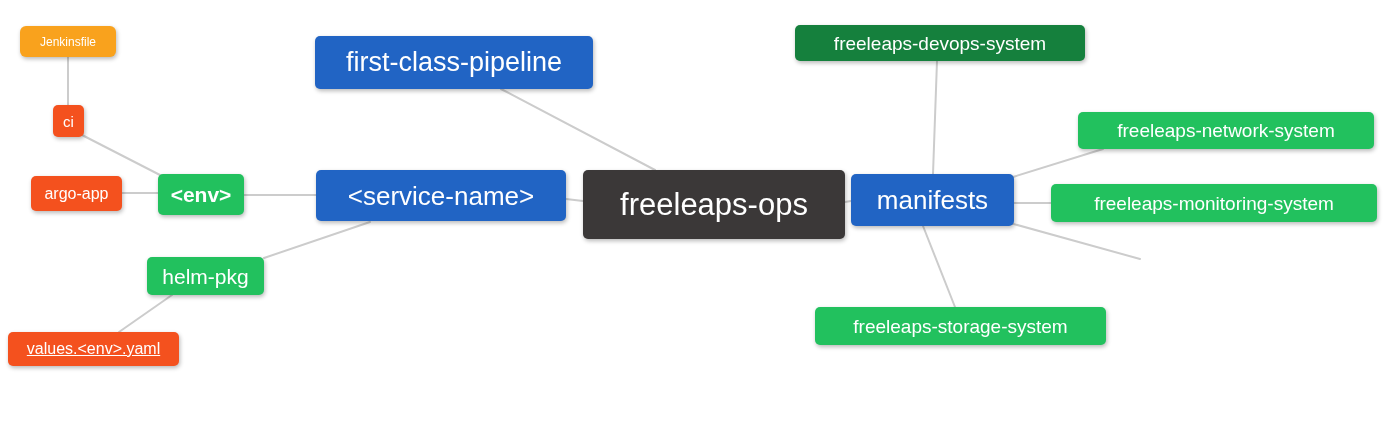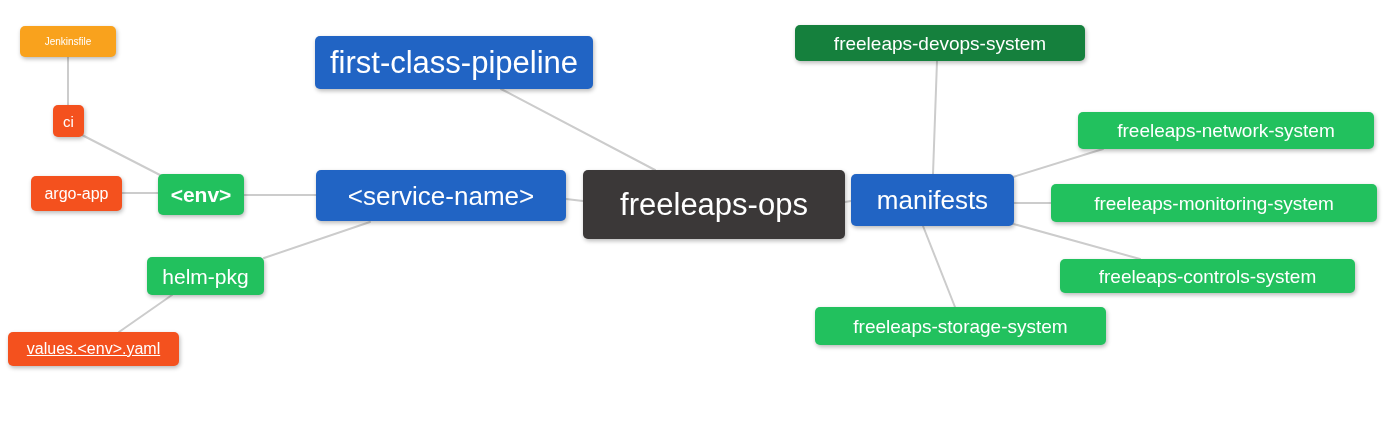--- a/index.html
+++ b/index.html
@@ -51,28 +51,27 @@
       <line x1="501" y1="89" x2="655" y2="170" stroke="#cccccc" stroke-width="2" stroke-linecap="round"></line>
       <line x1="566" y1="199" x2="583" y2="201" stroke="#cccccc" stroke-width="2" stroke-linecap="round"></line>
       <line x1="845" y1="202" x2="851" y2="201" stroke="#cccccc" stroke-width="2" stroke-linecap="round"></line>
       <line x1="937" y1="61" x2="933" y2="174" stroke="#cccccc" stroke-width="2" stroke-linecap="round"></line>
       <line x1="1013" y1="177" x2="1103" y2="149" stroke="#cccccc" stroke-width="2" stroke-linecap="round"></line>
       <line x1="1014" y1="203" x2="1051" y2="203" stroke="#cccccc" stroke-width="2" stroke-linecap="round"></line>
       <line x1="1010" y1="223" x2="1140" y2="259" stroke="#cccccc" stroke-width="2" stroke-linecap="round"></line>
       <line x1="923" y1="226" x2="955" y2="307" stroke="#cccccc" stroke-width="2" stroke-linecap="round"></line>
     </svg>
 
-<div class="node" style="left: 20px; top: 26px; width: 96px; height: 31px; background: rgb(249, 162, 29); font-size: 10px; color: rgb(255, 255, 255);">Jenkinsfile</div>
+<div class="node" style="left: 20px; top: 26px; width: 96px; height: 31px; background: rgb(249, 162, 29); font-size: 12px; color: rgb(255, 255, 255); border-radius: 6px;">Jenkinsfile</div>
     <div class="node" style="left: 53px; top: 105px; width: 31px; height: 32px; background: rgb(244, 81, 30); font-size: 15px; color: rgb(255, 255, 255);">ci</div>
     <div class="node" style="left: 31px; top: 176px; width: 91px; height: 35px; background: rgb(244, 81, 30); font-size: 16px; color: rgb(255, 255, 255); text-align: right;">argo-app</div>
     <div class="node" style="left: 158px; top: 174px; width: 86px; height: 41px; background: rgb(34, 193, 94); font-size: 21px; color: rgb(255, 255, 255); font-weight: bold;">&lt;env&gt;</div>
     <div class="node" style="left: 147px; top: 257px; width: 117px; height: 38px; background: rgb(34, 193, 94); font-size: 21px; color: rgb(255, 255, 255);">helm-pkg</div>
     <div class="node" style="left: 8px; top: 332px; width: 171px; height: 34px; background: rgb(244, 81, 30); font-size: 16px; color: rgb(255, 255, 255); text-decoration: underline;">values.&lt;env&gt;.yaml</div>
-    <div class="node" style="left: 315px; top: 36px; width: 278px; height: 53px; background: rgb(33, 100, 196); font-size: 31px; color: rgb(255, 255, 255);">first-class-pipeline</div>
+    <div class="node" style="left: 315px; top: 36px; width: 278px; height: 53px; background: rgb(33, 100, 196); font-size: 27px; color: rgb(255, 255, 255);">first-class-pipeline</div>
     <div class="node" style="left: 316px; top: 170px; width: 250px; height: 51px; background: rgb(33, 100, 196); font-size: 26px; color: rgb(255, 255, 255);">&lt;service-name&gt;</div>
     <div class="node" style="left: 583px; top: 170px; width: 262px; height: 69px; background: rgb(59, 56, 56); font-size: 31px; color: rgb(255, 255, 255);">freeleaps-ops</div>
     <div class="node" style="left: 851px; top: 174px; width: 163px; height: 52px; background: rgb(33, 100, 196); font-size: 26px; color: rgb(255, 255, 255);">manifests</div>
     <div class="node" style="left: 795px; top: 25px; width: 290px; height: 36px; background: #15803d; font-size: 19px; color: rgb(255, 255, 255);">freeleaps-devops-system</div>
     <div class="node" style="left: 1054px; top: 112px; width: 296px; height: 37px; background: rgb(34, 193, 94); font-size: 19px; color: rgb(255, 255, 255); margin-left: 24px;">freeleaps-network-system</div>
     <div class="node" style="left: 1051px; top: 184px; width: 326px; height: 38px; background: rgb(34, 193, 94); font-size: 19px; color: rgb(255, 255, 255);">freeleaps-monitoring-system</div>
-    <div class="node" style="left: 1060px; top: 259px; width: 295px; height: 34px; background: rgb(34, 193, 94); font-size: 19px; color: rgb(255, 255, 255);">freeleaps-controls-system</div>
     <div class="node" style="left: 815px; top: 307px; width: 291px; height: 38px; background: rgb(34, 193, 94); font-size: 19px; color: rgb(255, 255, 255);">freeleaps-storage-system</div>
   </div>
 
 </body></html>

